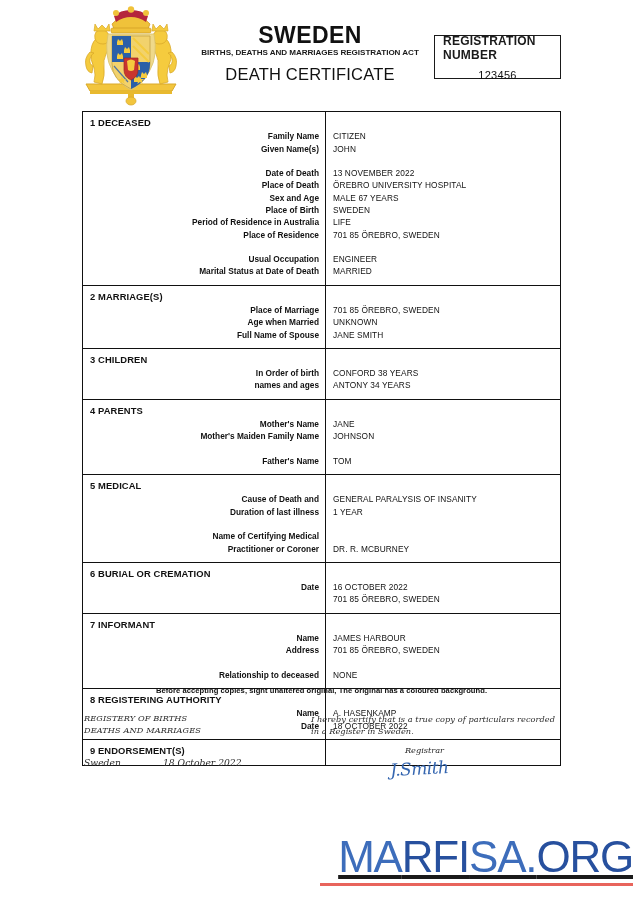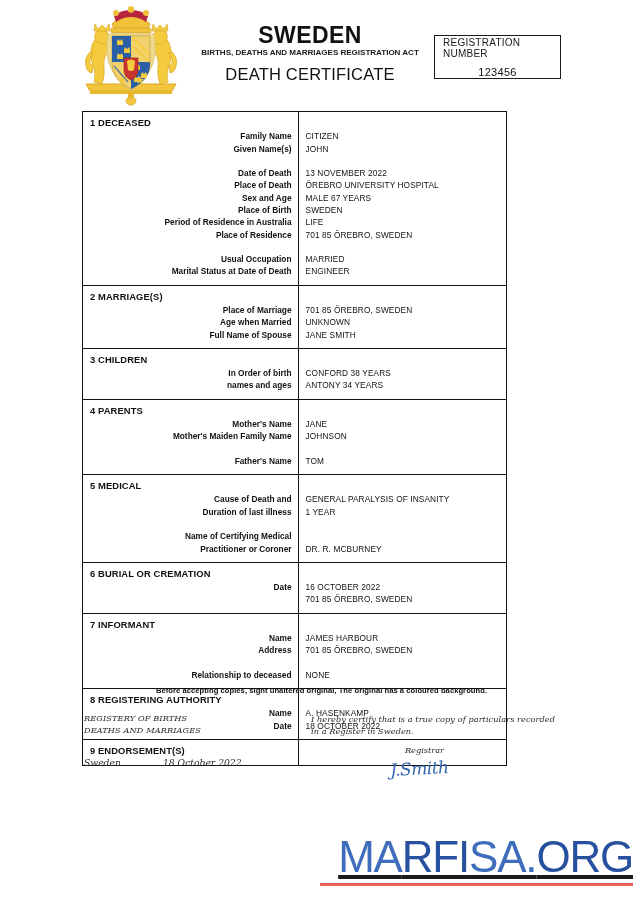--- a/index.html
+++ b/index.html
@@ -27,26 +27,26 @@
   }
   .cert-title {
     font-size: 16.5px; font-weight: 400; letter-spacing: 0.2px;
     color: #111; margin-top: 8px;
   }
   .regnum-box {
     position: absolute; left: 434px; top: 35px; width: 127px; height: 44px;
     border: 1.4px solid #1a1a1a; background: #fff;
     display: flex; flex-direction: column; align-items: center; justify-content: center;
   }
-  .regnum-label { font-size: 10px; font-weight: 400; letter-spacing: 0.25px; color: #1a1a1a; padding-left: 8px; }
+  .regnum-label { font-size: 12px; font-weight: 700; letter-spacing: 0.25px; color: #1a1a1a; padding-left: 8px; }
   .regnum-value { font-size: 11px; font-weight: 400; color: #111; margin-top: 7px; letter-spacing: 0.3px; text-align: center; }
 
   
   .cert-table {
-    position: absolute; left: 82px; top: 111px; width: 425px;
+    position: absolute; left: 82px; top: 111px; width: 479px;
     border: 1.4px solid #111; border-collapse: collapse; background: #fff;
   }
   .sec { display: flex; border-bottom: 1.3px solid #111; }
   .sec:last-child { border-bottom: none; }
   .sec-left {
     width: 243px; border-right: 1.3px solid #111;
     padding: 5px 6px 7px 7px; position: relative;
   }
   .sec-right { width: 234px; padding: 5px 6px 7px 7px; }
   .sec-heading {
@@ -231,22 +231,22 @@
             <div class="val">CITIZEN</div>
             <div class="val">JOHN</div>
             <div class="spacer-line"></div>
             <div class="val">13 NOVEMBER 2022</div>
             <div class="val">ÖREBRO UNIVERSITY HOSPITAL</div>
             <div class="val">MALE 67 YEARS</div>
             <div class="val">SWEDEN</div>
             <div class="val">LIFE</div>
             <div class="val">701 85 ÖREBRO, SWEDEN</div>
             <div class="spacer-line"></div>
+            <div class="val">ENGINEER</div>
             <div class="val">MARRIED</div>
-            <div class="val">ENGINEER</div>
           </div>
         </div>
       </div>
       <div class="sec">
         <div class="sec-left">
           <div class="sec-heading">2 MARRIAGE(S)</div>
           <div class="labels">
             <div class="lbl">Place of Marriage</div>
             <div class="lbl">Age when Married</div>
             <div class="lbl">Full Name of Spouse</div>

